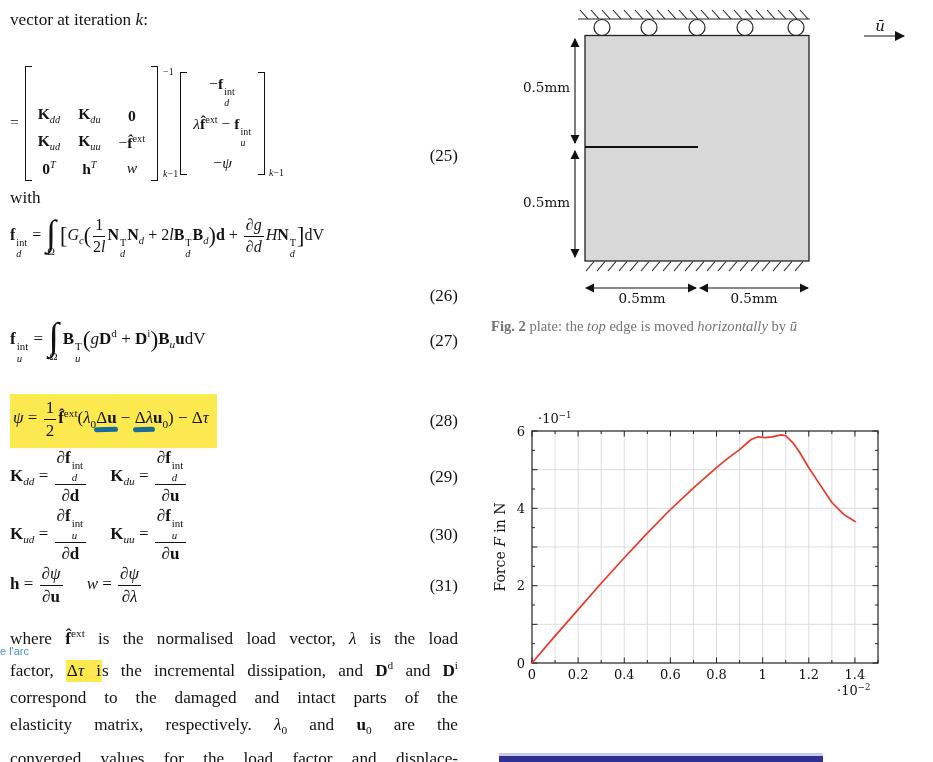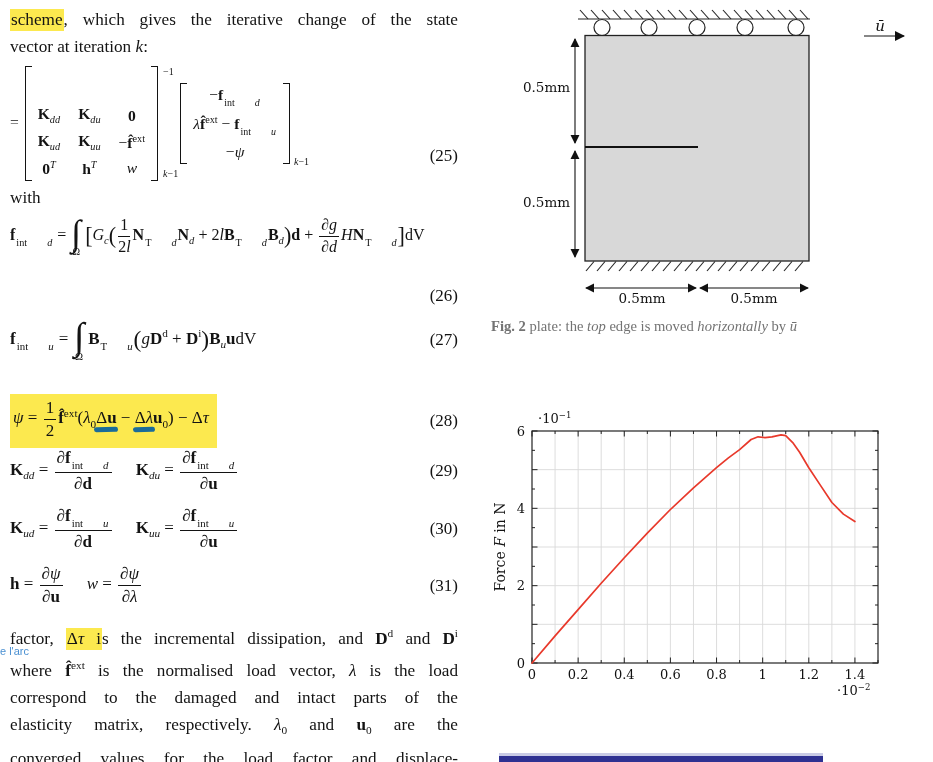--- a/index.html
+++ b/index.html
@@ -16,22 +16,22 @@
   .eqrow{display:flex;justify-content:space-between;align-items:center;}
   .eqnum{font-size:17px;}
   .eqnumrow{text-align:right;font-size:17px;}
   sub,sup{font-size:66%;}
   .b{font-weight:700;}
   .i{font-style:italic;}
   .frac{display:inline-flex;flex-direction:column;align-items:center;vertical-align:middle;
         margin:0 2px;line-height:1.18;}
   .frac .num{border-bottom:1.2px solid #131313;padding:0 2px 1px 2px;}
   .frac .den{padding-top:1px;}
-  .ss{display:inline-flex;align-items:flex-start;font-size:64%;
-      line-height:1.12;vertical-align:-0.55em;margin:0 1px 0 1px;gap:20px;}
+  .ss{display:inline-flex;flex-direction:column;align-items:flex-start;font-size:64%;
+      line-height:1.12;vertical-align:-0.55em;margin:0 1px 0 1px;}
   .intgrl{display:inline-flex;flex-direction:column;align-items:center;vertical-align:middle;
           margin:0 4px 0 1px;line-height:1;}
   .isym{font-size:225%;line-height:0.95;}
   .ilim{font-size:64%;margin-top:-3px;}
   .big{font-size:138%;vertical-align:middle;line-height:1;}
   .mat{display:inline-flex;align-items:stretch;vertical-align:middle;margin:0 2px;}
   .mgrid{display:grid;row-gap:6px;column-gap:18px;align-items:center;justify-items:center;
          padding:3px 6px;line-height:1.15;}
   .brk{width:6px;border:1.5px solid #131313;}
   .brk-l{border-right:none;}
@@ -50,21 +50,20 @@
   .chart-axis-label{font-family:"DejaVu Serif",serif;font-size:14px;white-space:nowrap;}
   .chart-caption{font-family:"DejaVu Serif",serif;font-size:15px;}
   #fd-plot text{font-family:"DejaVu Serif",serif;}
   #fig2-svg text{font-family:"DejaVu Serif",serif;}
   .bottom-bar{background:#2e3192;border-top:3px solid #c9cbe6;}
 </style>
 </head>
 <body>
 
 <div class="abs body-text" style="left:10px;top:6px;width:448px;">
-  <div class="jline"><span class="hl">scheme</span>, which gives the iterative change of the state</div>
   <div>vector at iteration <span class="i">k</span>:</div>
 </div>
 
 <div class="abs" style="left:10px;top:66px;width:448px;">
   <span class="eq eq-sm"> = <span class="matwrap">
         <span class="mat">
           <span class="brk brk-l"></span>
           <span class="mgrid" style="grid-template-columns: repeat(3, auto); margin-top: 36px;">
             <span style="white-space: nowrap;"><span class="b">K</span><sub><span class="i">dd</span></sub></span>
             <span style="white-space: nowrap;"><span class="b">K</span><sub><span class="i">du</span></sub></span>
@@ -198,22 +197,22 @@
         <span class="num">∂<span class="i">ψ</span></span>
         <span class="den">∂<span class="b">u</span></span>
       </span><span style="display: inline-block; width: 1.3em;"></span><span class="i">w</span> = <span class="frac">
         <span class="num">∂<span class="i">ψ</span></span>
         <span class="den">∂<span class="i">λ</span></span>
       </span></span>
   <span class="eqnum">(31)</span>
 </div>
 
 <div class="abs body-text" style="left:10px;top:620px;width:448px;line-height:27.3px;">
+  <div class="jline">where <span class="b">f̂</span><sup>ext</sup> is the normalised load vector, <span class="i">λ</span> is the load</div>
   <div class="jline">factor, <span class="hl">Δ<span class="i">τ</span> i</span>s the incremental dissipation, and <span class="b">D</span><sup>d</sup> and <span class="b">D</span><sup>i</sup></div>
-  <div class="jline">where <span class="b">f̂</span><sup>ext</sup> is the normalised load vector, <span class="i">λ</span> is the load</div>
   <div class="jline">correspond to the damaged and intact parts of the</div>
   <div class="jline">elasticity matrix, respectively. <span class="i">λ</span><sub>0</sub> and <span class="b">u</span><sub>0</sub> are the</div>
   <div class="jline">converged values for the load factor and displace-</div>
 
 </div>
 
 <div class="abs margin-note" style="left:0px;top:645px;">
   <span>e l'arc</span>
 </div>
 

